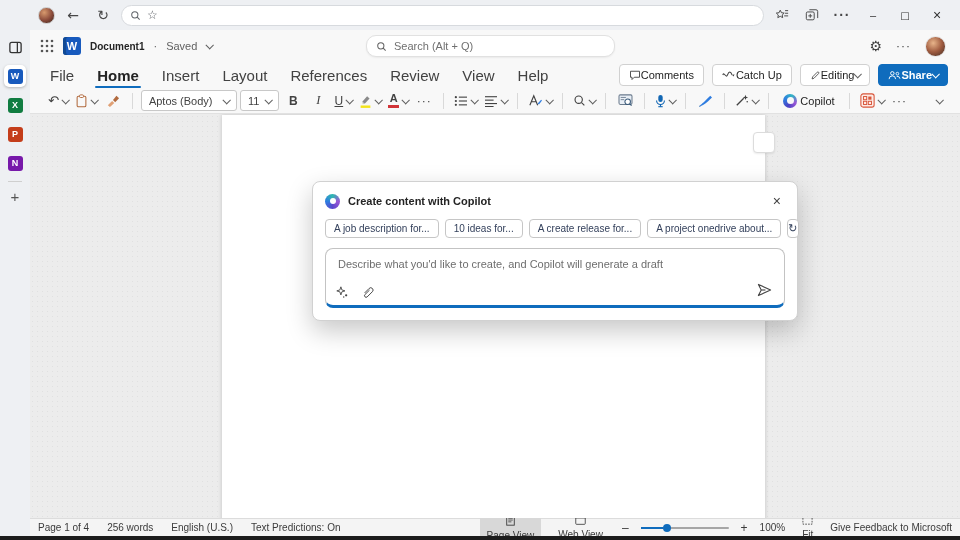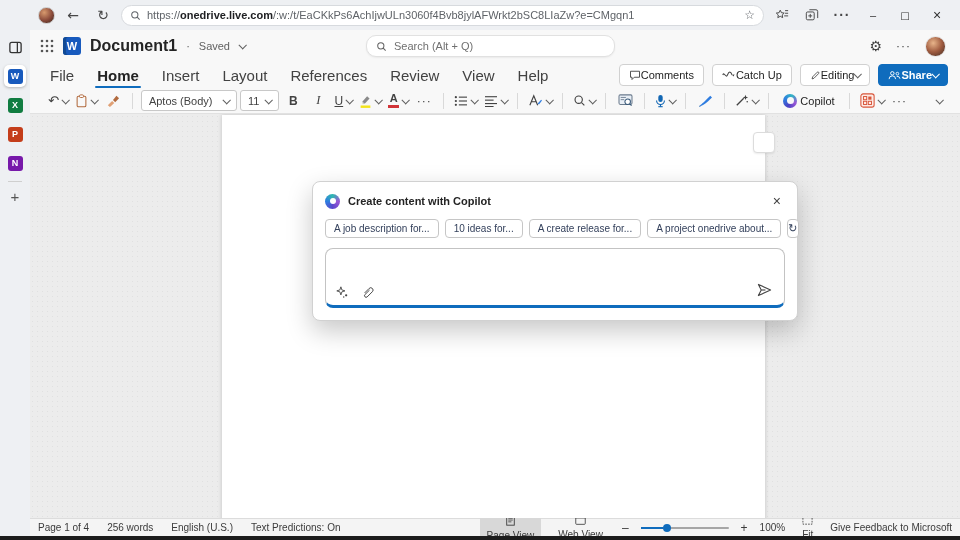--- a/index.html
+++ b/index.html
@@ -27,21 +27,21 @@
   .t-word { background:#185abd; } .t-excel { background:#107c41; } .t-ppt { background:#c43e1c; } .t-onenote { background:#7719aa; }
   .sb-div { width:14px; height:1px; background:#cfcfcf; }
   .sb-plus { font-size:15px; color:#555; cursor:pointer; line-height:1; }
 
   .main-col { flex:1 1 auto; display:flex; flex-direction:column; min-width:0; background:#f8f8f8; }
 
   
   .word-titlebar { height:32px; display:flex; align-items:center; padding:0 14px 0 10px; gap:9px; position:relative; flex:0 0 auto; }
   .waffle { cursor:pointer; display:flex; }
   .wlogo { width:18px; height:18px; border-radius:3px; background:#185abd; color:#fff; font-weight:bold; font-size:11px; display:flex; align-items:center; justify-content:center; box-shadow:inset 3px 0 0 #124a94; cursor:pointer; }
-  .doc-title { font-size:16px; color:#242424; font-weight:bold; }
+  .doc-title { font-size:10px; color:#242424; font-weight:bold; }
   .save-status { font-size:11px; color:#616161; }
   .chev { width:6px; height:6px; border-right:1.3px solid #616161; border-bottom:1.3px solid #616161; transform:rotate(45deg) translateY(-1px); display:inline-block; }
   .word-search { position:absolute; left:336px; top:5px; width:249px; height:22px; background:#fff; border:1px solid #e1e1e1; border-radius:10px; display:flex; align-items:center; gap:7px; padding:0 9px; box-shadow:0 1px 2px rgba(0,0,0,.06); }
   .word-search input { border:none; outline:none; flex:1; font-size:11px; color:#424242; background:transparent; font-family:inherit; }
   .word-search input::placeholder { color:#707070; }
   .tb-right { margin-left:auto; display:flex; align-items:center; gap:14px; }
   .gear { font-size:14px; color:#424242; cursor:pointer; }
   .more-dots { color:#424242; font-size:12px; letter-spacing:1px; cursor:pointer; }
   .user-avatar { width:21px; height:21px; border-radius:50%; background:radial-gradient(circle at 38% 32%, #e8b48a 0%, #a05c40 50%, #402a22 100%); border:1px solid #e6e6e6; cursor:pointer; }
 
@@ -115,21 +115,20 @@
     <button class="icon-btn uicon">
         <span>↻</span>
       </button>
     <div class="url-pill">
       <span>
         <svg class="s" width="11" height="11" viewBox="0 0 16 16">
             <circle cx="7" cy="7" r="4.5" fill="none" stroke="#5f6368" stroke-width="1.5"></circle>
             <line x1="10.5" y1="10.5" x2="14" y2="14" stroke="#5f6368" stroke-width="1.5"></line>
           </svg>
       </span>
-      <span class="url-text"><span>https://</span><b>onedrive.live.com</b><span>/:w:/t/EaCKkPs6AchIjwULn3060f4Bvb8jylAFWrkt2bSC8LIaZw?e=CMgqn1</span></span>
       <span class="uicon" style="color:#5f6368;font-size:12px;cursor:pointer">☆</span>
     </div>
     <button class="icon-btn">
       <svg class="s" width="14" height="14" viewBox="0 0 16 16">
           <path d="M6 2.5 L7.4 5.4 10.5 5.8 8.2 8 8.8 11 6 9.5 3.2 11 3.8 8 1.5 5.8 4.6 5.4 Z" fill="none" stroke="#474747" stroke-width="1.1"></path>
           <line x1="11.5" y1="3" x2="15" y2="3" stroke="#474747" stroke-width="1.1"></line>
           <line x1="11.5" y1="6" x2="15" y2="6" stroke="#474747" stroke-width="1.1"></line>
           <line x1="10.5" y1="9" x2="15" y2="9" stroke="#474747" stroke-width="1.1"></line>
         </svg>
     </button>
@@ -426,20 +425,21 @@
           <div class="cd-chips">
             <button class="chip">A job description for...</button>
             <button class="chip">10 ideas for...</button>
             <button class="chip">A create release for...</button>
             <button class="chip">A project onedrive about...</button>
             <button class="chip-refresh uicon">
                 <span>↻</span>
               </button>
           </div>
           <div class="cd-inputbox">
+            <textarea placeholder="Describe what you'd like to create, and Copilot will generate a draft" style=""></textarea>
             <div class="cd-tools">
               <button class="tool-btn">
                 <svg class="s" width="13" height="13" viewBox="0 0 16 16">
                     <path d="M6 1 l1.2 3.8 L11 6 l-3.8 1.2 L6 11 l-1.2-3.8 L1 6 l3.8-1.2 Z" fill="none" stroke="#444" stroke-width="1.1"></path>
                     <circle cx="12.5" cy="11.5" r="1.4" fill="#444"></circle>
                     <circle cx="9.5" cy="13.5" r="0.9" fill="#444"></circle>
                   </svg>
               </button>
               <button class="tool-btn">
                 <svg class="s" width="13" height="13" viewBox="0 0 16 16">

